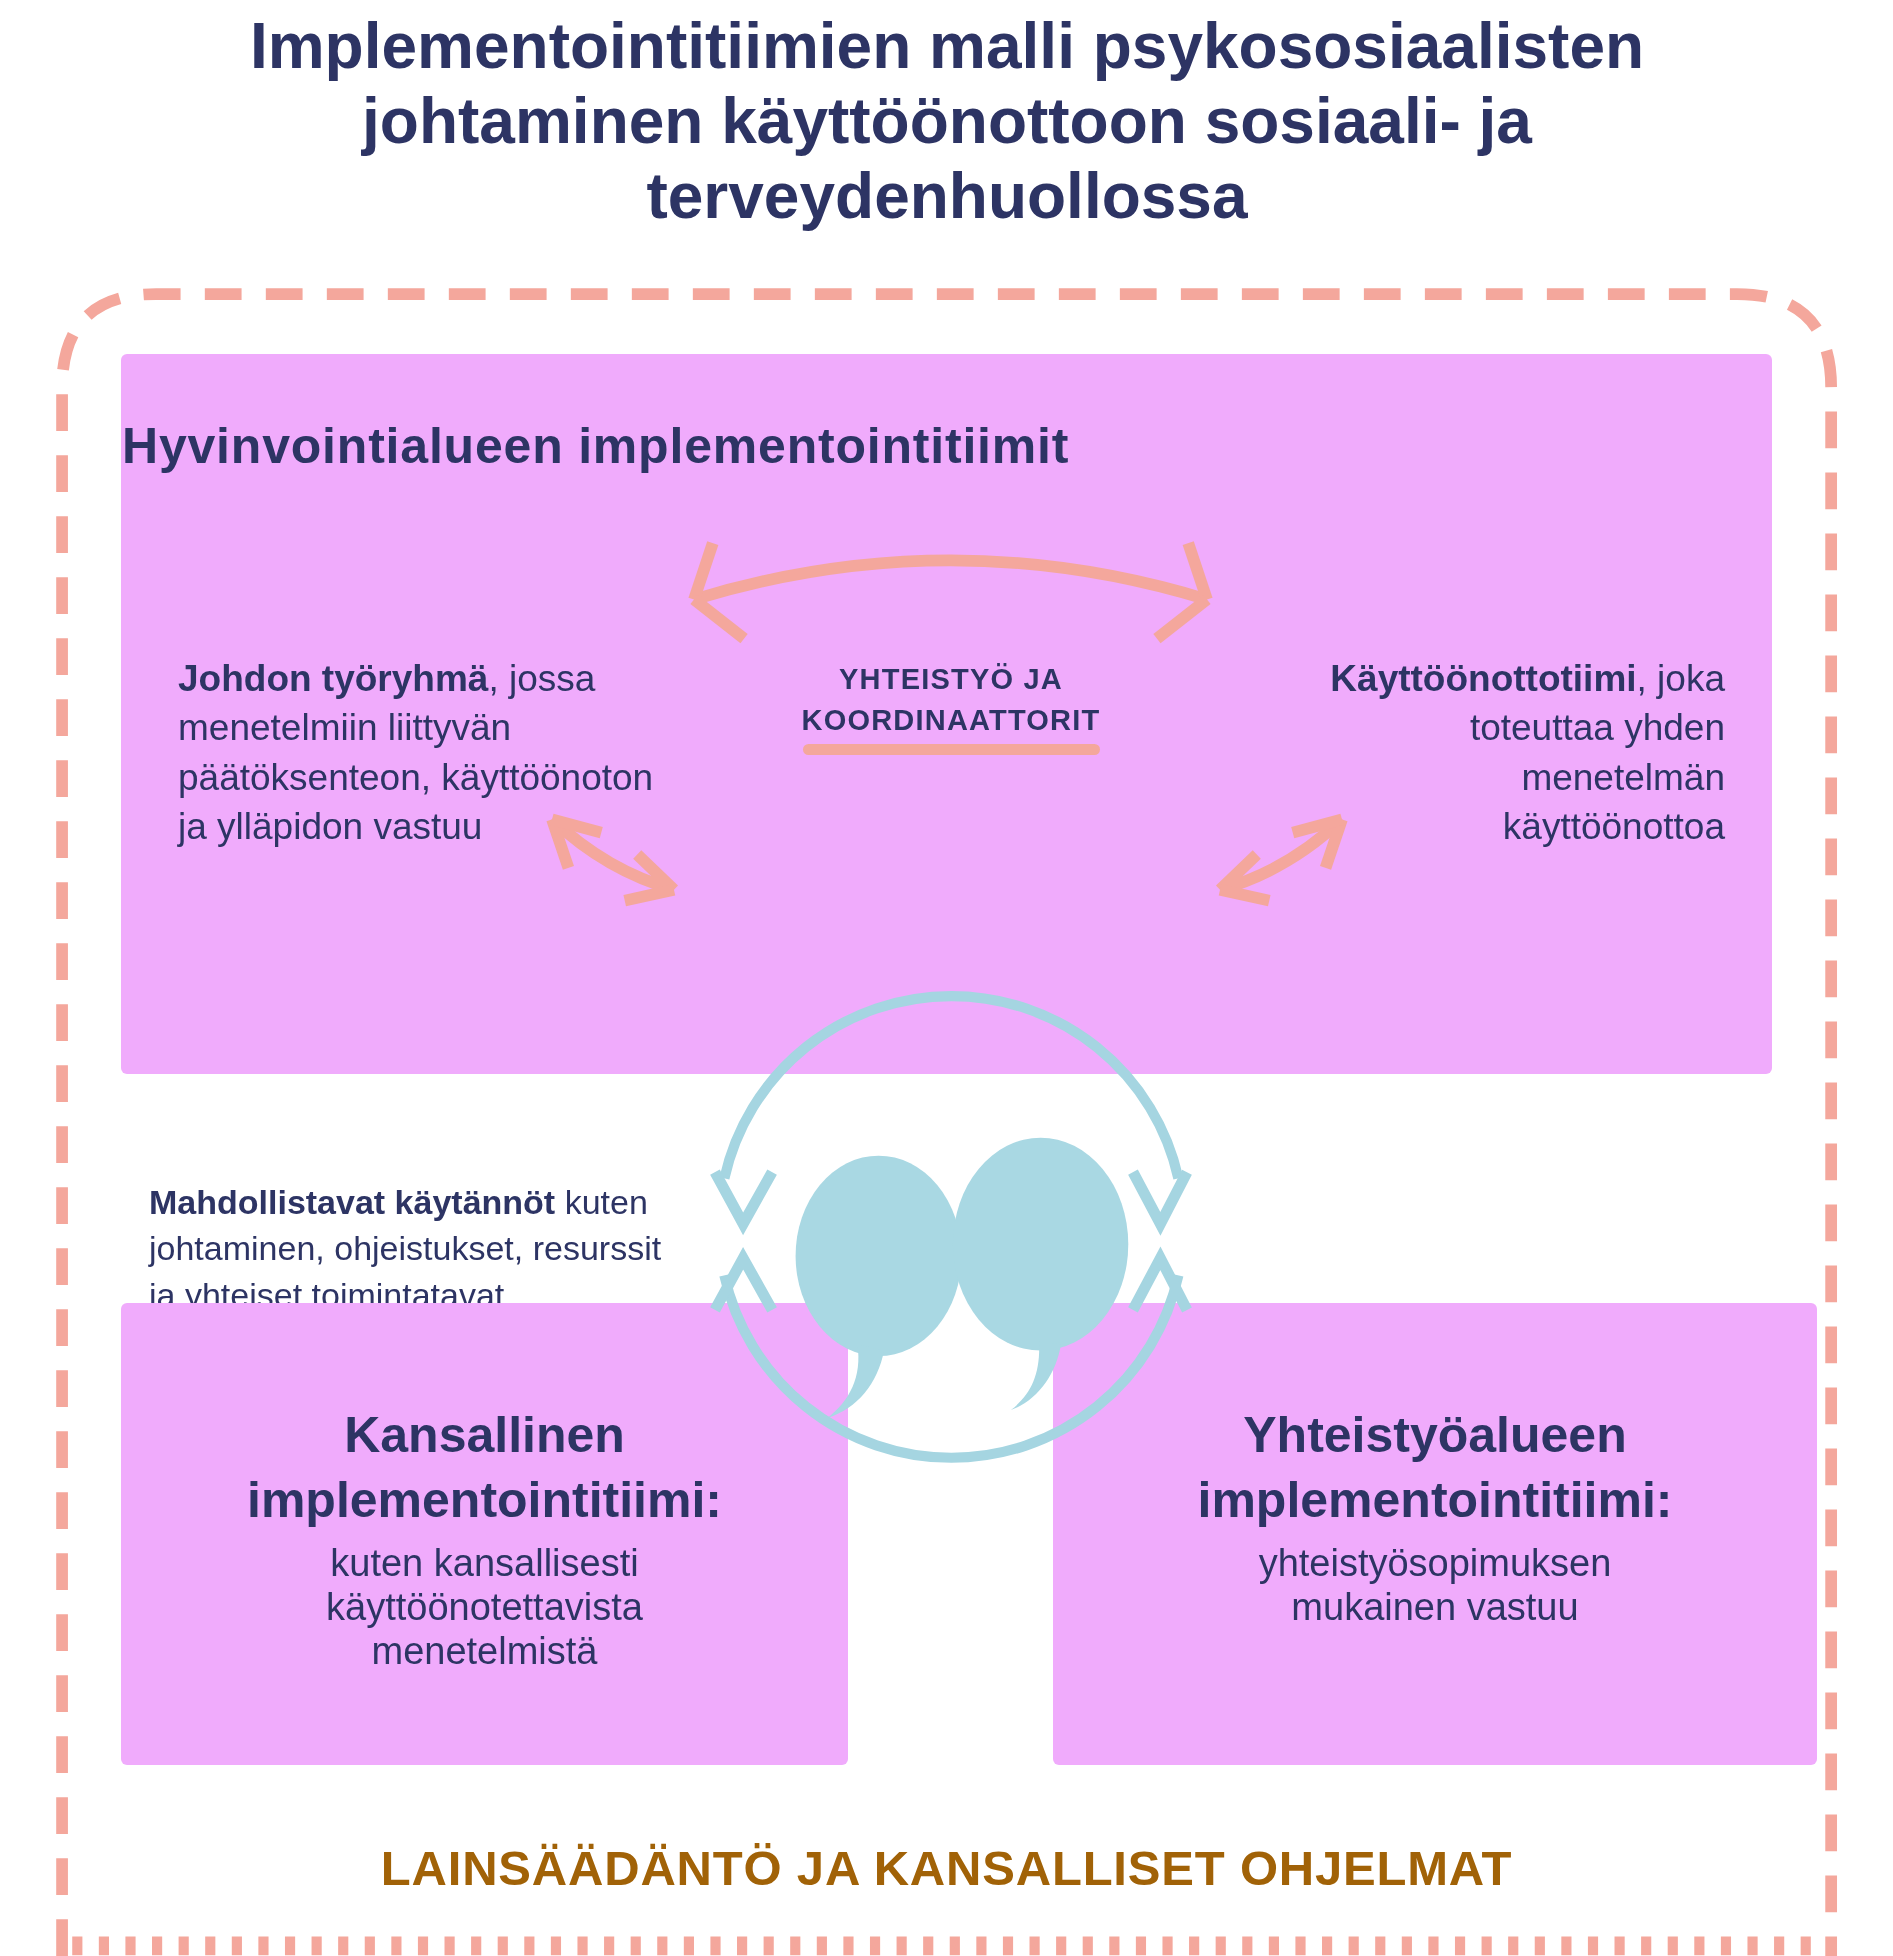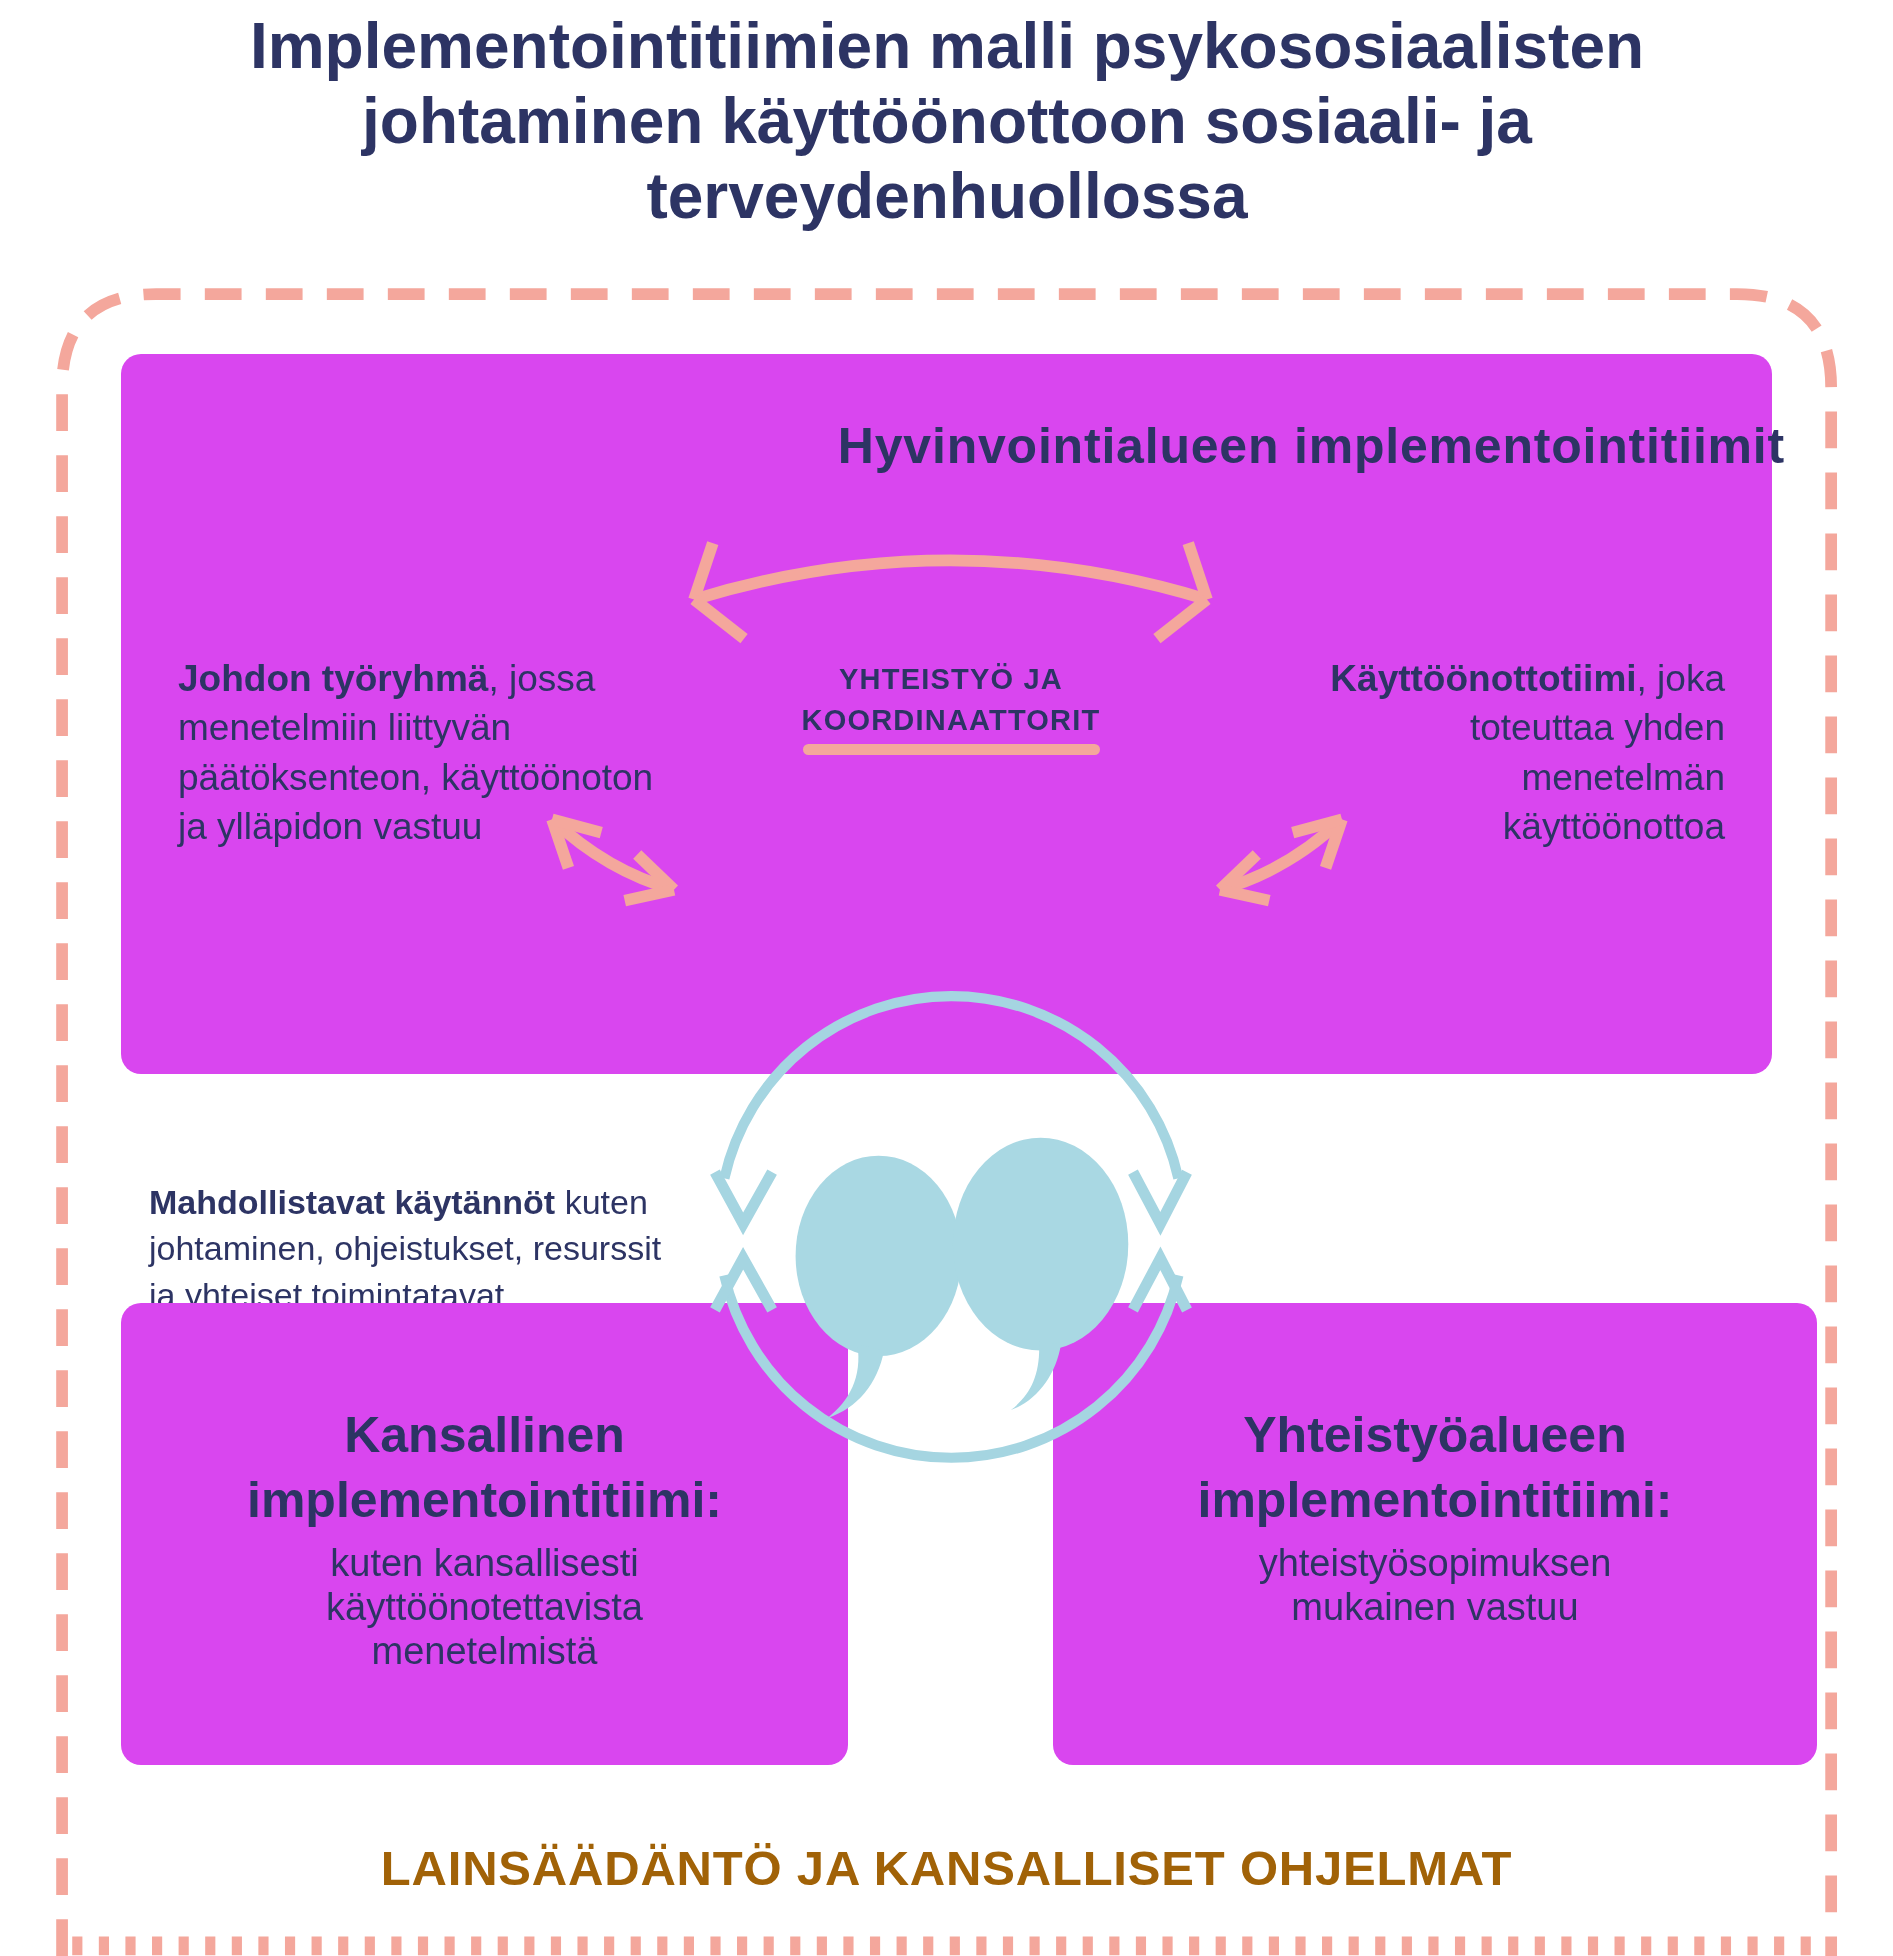--- a/index.html
+++ b/index.html
@@ -15,26 +15,26 @@
   .abs{position:absolute;}
   .pre{white-space:pre-line;}
   .b{font-weight:700;margin-top:48px;}
   .right{text-align:right;}
 
   .page-title{
     top:9.4px;left:47px;width:1800px;
     font-size:64px;font-weight:700;line-height:1.17;
     text-align:center;letter-spacing:0px;
   }
-  .blue-box{background:#d946ef;border-radius:20px;}
+  .blue-box{background:#f0abfc;border-radius:6px;}
   .top-box{left:121px;top:354px;width:1651px;height:720px;}
   .region-heading{
-    left:134px;top:417px;width:1651px;
+    left:122px;top:417px;width:1651px;
     font-size:50px;font-weight:700;letter-spacing:0.8px;
-    text-align:right;
+    text-align:left;
   }
   .mgmt-text{
     left:178px;top:604px;width:626px;
     font-size:37px;line-height:1.34;
   }
   .deploy-text{
     left:1095px;top:604px;width:630px;
     font-size:37px;line-height:1.34;
   }
   .coord-label{

